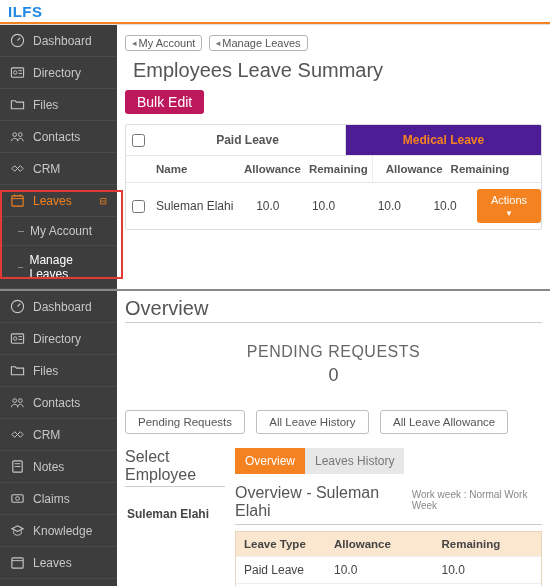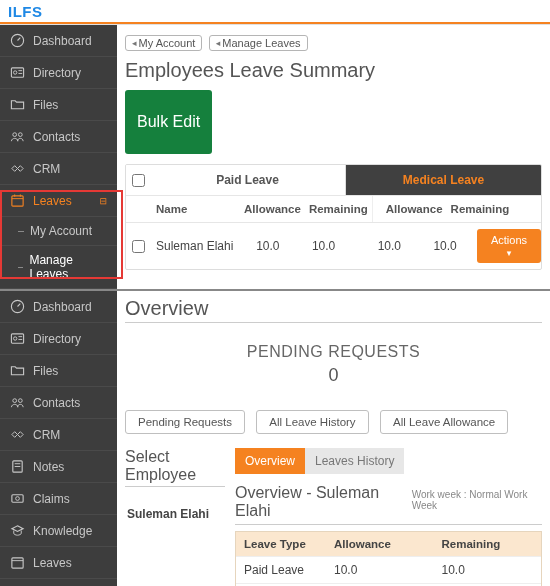--- a/index.html
+++ b/index.html
@@ -14,28 +14,28 @@
   .nav-item .ico { width: 15px; height: 15px; flex:0 0 15px; }
   .nav-item.active { color: #f58220; }
   .sub { list-style: none; }
   .sub-item { padding: 7px 10px 7px 18px; border-bottom: 1px solid #4a4a4a; cursor: pointer; font-size: 12px; display:flex; align-items:center; gap:6px;}
   .sub-item .tick { width:6px; height:1px; background:#8a8a8a; display:inline-block;}
   .redbox { position: absolute; border: 2px solid #e53935; pointer-events: none; }
   .main { flex: 1; padding: 10px 8px 14px; min-width:0;}
   .crumbs { margin-bottom: 8px; }
   .crumb { display:inline-flex; align-items:center; gap:2px; background:#fff; border:1px solid #b5b5b5; border-radius:3px; padding:1px 6px; font-size:11px; cursor:pointer; margin-right:3px; color:#555;}
   .crumb::before{content:"◂"; font-size:9px; color:#777;}
-  h1.page { font-size:20px; font-weight:400; color:#555; margin:4px 0 8px; }
-  .btn-orange { background:#15803d; color:#fff; border:none; border-radius:3px; padding:23px 12px; font-size:16px; cursor:pointer; }
+  h1.page { font-size:20px; font-weight:400; color:#555; margin:4px 8px 8px; }
+  .btn-orange { background:#be185d; color:#fff; border:none; border-radius:3px; padding:4px 12px; font-size:14px; cursor:pointer; }
   .tbl-wrap { border:1px solid #ddd; border-radius:2px; margin-top:10px; overflow:hidden;}
   .hdr-row { display:flex; background:#fff; border-bottom:1px solid #e6e6e6;}
   .hdr-cell { padding:8px 6px; font-weight:700; font-size:12px; color:#555; text-align:center;}
   .hdr-group1{ flex:0 0 24px; display:flex; align-items:center; justify-content:center;}
   .hdr-group2{ flex:1; border-right:1px solid #ddd;}
-  .hdr-group3{ flex:1; color:#f58220; background:#404040;}
+  .hdr-group3{ flex:1; color:#f58220; background:#4c1d95;}
   .hdr2-row{ display:flex; border-bottom:1px solid #e6e6e6;}
   .h2{ padding:7px 4px; font-weight:700; font-size:11.5px; color:#555; text-align:center;}
   .c-chk{flex:0 0 24px; display:flex; align-items:center; justify-content:center;}
   .c-name{flex:0 0 90px; text-align:left; padding-left:6px;}
   .c-a{flex:1;}
   .data-row{display:flex; align-items:center; padding:6px 0; font-size:12px;}
   .data-row .d{ text-align:center;}
   .actions-btn{ background:#f58220; color:#fff; border:none; border-radius:3px; padding:5px 14px; font-size:11px; cursor:pointer; margin-left:4px;}
   .actions-btn::after{content:" ▾"; font-size:9px;}
   

